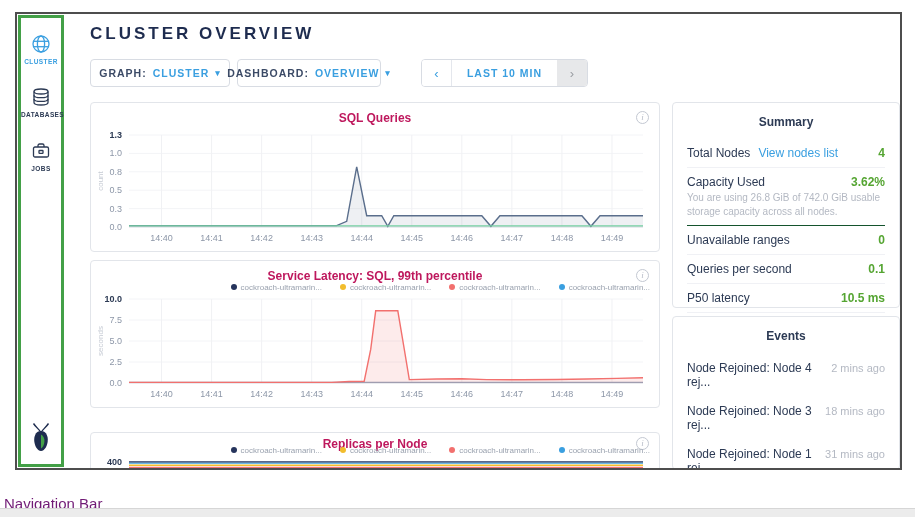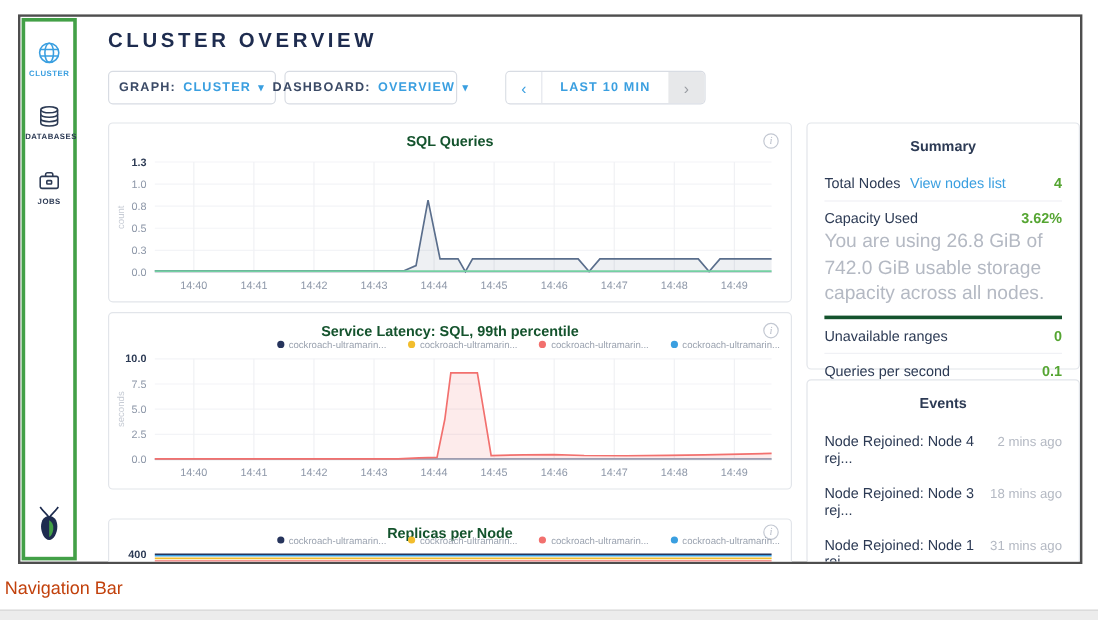--- a/index.html
+++ b/index.html
@@ -35,44 +35,44 @@
           font-family: "Liberation Sans", sans-serif; }
   .tbtn.prev { border-right: 1px solid #e4e7ed; }
   .tbtn.next { background: #e7e8ea; color: #9a9da3; }
   .trange { flex: 1; display: flex; align-items: center; justify-content: center; font-size: 10.5px;
             font-weight: bold; letter-spacing: 1px; color: #3a9fe0; }
 
   
   .card { position: absolute; background: #fff; border: 1px solid #e2e5ea; border-radius: 4px; }
   .chart-card { left: 73px; width: 570px; }
   .chart-title { position: absolute; top: 8px; left: 0; right: 0; text-align: center;
-                 font-size: 12px; font-weight: bold; color: #14532d; }
+                 font-size: 12px; font-weight: bold; color: #be185d; }
   .info-icon { position: absolute; top: 8px; right: 10px; width: 13px; height: 13px; border-radius: 50%;
                border: 1px solid #c3c8d2; color: #b9bec9; font-size: 9px; font-style: italic;
                font-family: "Liberation Serif", serif; text-align: center; line-height: 11px; cursor: pointer; }
   .legend { position: absolute; left: 0; right: 0; text-align: right; font-size: 8px; color: #9aa2af; }
   .legend span.item { margin: 0 9px; white-space: nowrap; }
   .legend i { display: inline-block; width: 6px; height: 6px; border-radius: 50%; margin-right: 4px; }
   svg.plot { position: absolute; left: 2px; font-family: "Liberation Sans", sans-serif; }
 
   
   .side-card { left: 655px; width: 228px; padding: 10px 14px; }
   .side-title { text-align: center; font-size: 12px; font-weight: bold; color: #2c3a54; padding: 2px 0 10px; }
   .srow { display: flex; align-items: baseline; justify-content: space-between; padding: 7px 0;
           border-bottom: 1px solid #f0f1f5; font-size: 12px; color: #2c3a54; }
   .srow:last-child { border-bottom: none; }
   .sval { color: #55a532; font-weight: bold; white-space: nowrap; }
   .slink { color: #3a9fe0; cursor: pointer; margin-right: auto; margin-left: 8px; }
-  .snote { font-size: 16px; color: #b4b9c3; line-height: 1.35; padding: 0 0 7px; border-bottom: 3px solid #14532d; }
+  .snote { font-size: 10px; color: #b4b9c3; line-height: 1.35; padding: 0 0 7px; border-bottom: 1px solid #14532d; }
   .erow { display: flex; justify-content: space-between; align-items: baseline; padding: 7.5px 0; font-size: 12px; }
   .elabel { color: #2c3a54; }
   .etime { color: #b4b9c3; font-size: 11px; white-space: nowrap; margin-left: 8px; }
 
   
-  #annotation { position: absolute; left: 4px; top: 482px; font-size: 15px; color: #c2410c; }
+  #annotation { position: absolute; left: 4px; top: 495px; font-size: 15px; color: #701a75; }
   #bottom-strip { position: absolute; left: 0; right: 0; bottom: 0; height: 9px;
                   background: #ececec; border-top: 1px solid #d6d6d6; }
 </style>
 </head>
 <body>
 
 <div id="stage">
   <div id="window">
 
     <nav id="sidebar">

